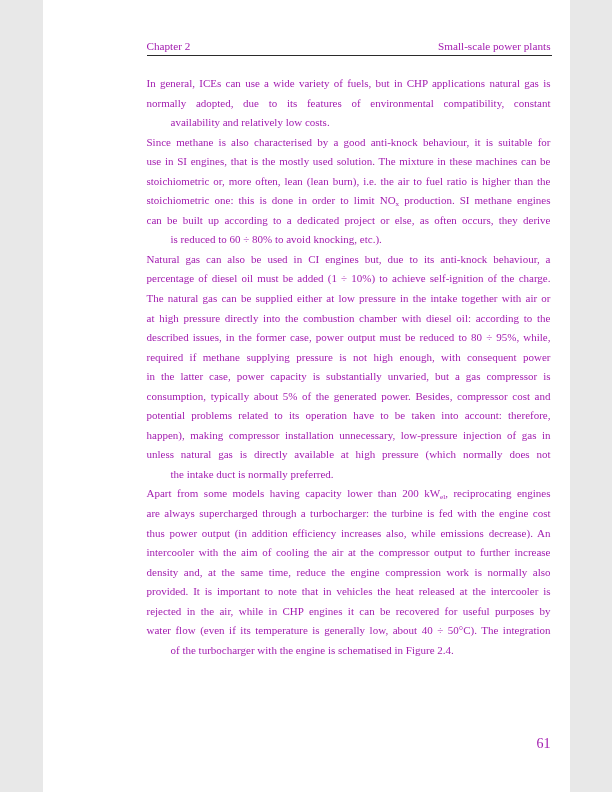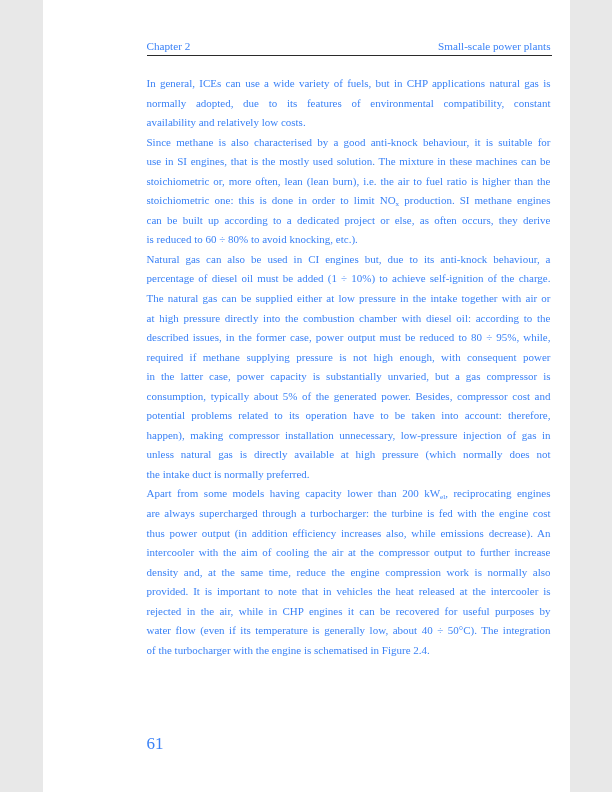--- a/index.html
+++ b/index.html
@@ -7,21 +7,21 @@
     padding: 0;
     background: #e8e8e8;
   }
   .page {
     position: relative;
     width: 527px;
     height: 792px;
     margin: 0 auto;
     background: #ffffff;
     font-family: "Liberation Serif", "DejaVu Serif", serif;
-    color: #3b82f6;
+    color: #a21caf;
     overflow: hidden;
   }
   .running-header {
     position: absolute;
     left: 104px;
     top: 39px;
     width: 404px;
     display: flex;
     justify-content: space-between;
     font-size: 11.2px;
@@ -43,35 +43,36 @@
     font-size: 11px;
     line-height: 19.55px;
   }
   .para { margin: 0; }
   .line {
     text-align: justify;
     text-align-last: justify;
   }
   .line.last {
     text-align-last: left;
+    margin-left: 24px;
   }
   .line sub {
     font-size: 0.65em;
     line-height: 0;
     vertical-align: baseline;
     position: relative;
     top: 0.25em;
   }
   .page-number {
     position: absolute;
     left: 104px;
     top: 737px;
     width: 404px;
-    text-align: left;
-    font-size: 17px;
+    text-align: right;
+    font-size: 14px;
     line-height: 14px;
   }
 </style>
 </head>
 <body>
 
 <div class="page">
   <div class="running-header">
     <span>Chapter 2</span>
     <span>Small-scale power plants</span>

